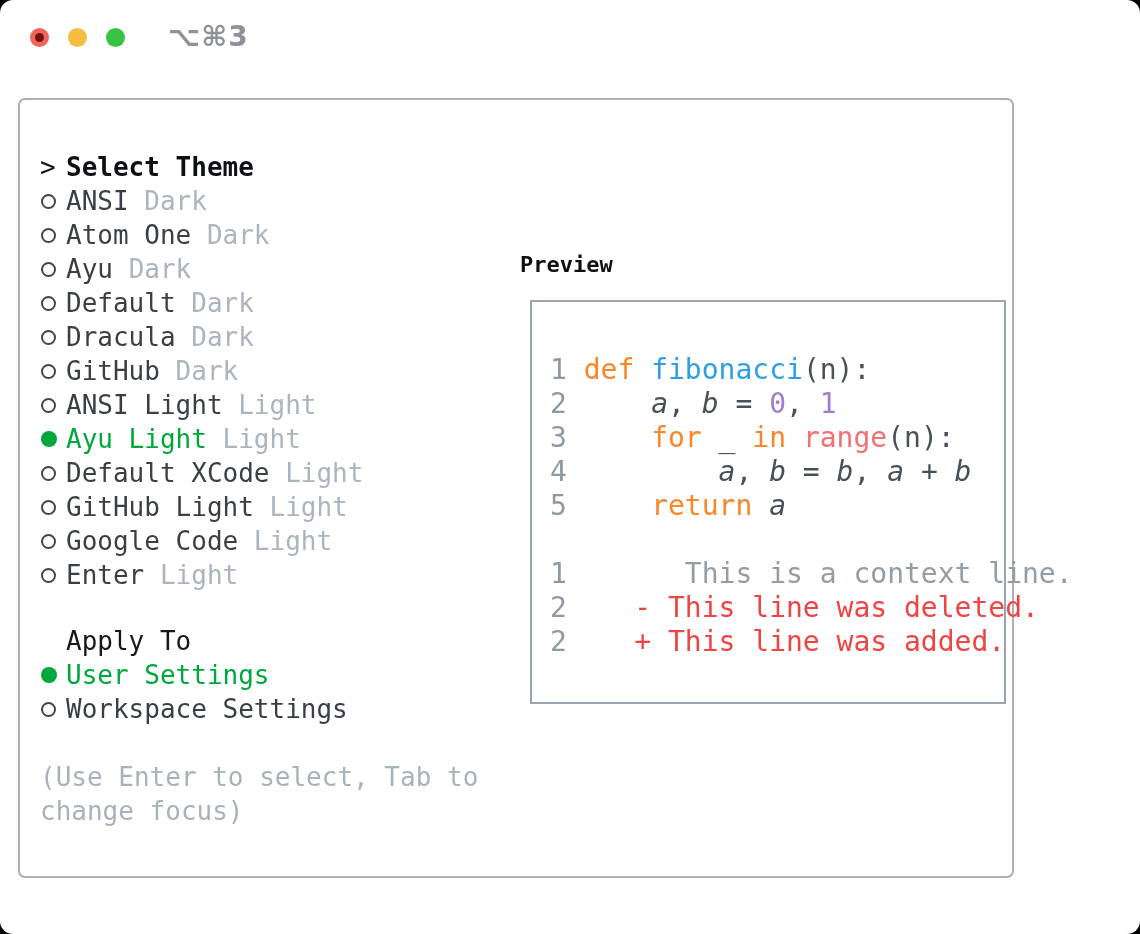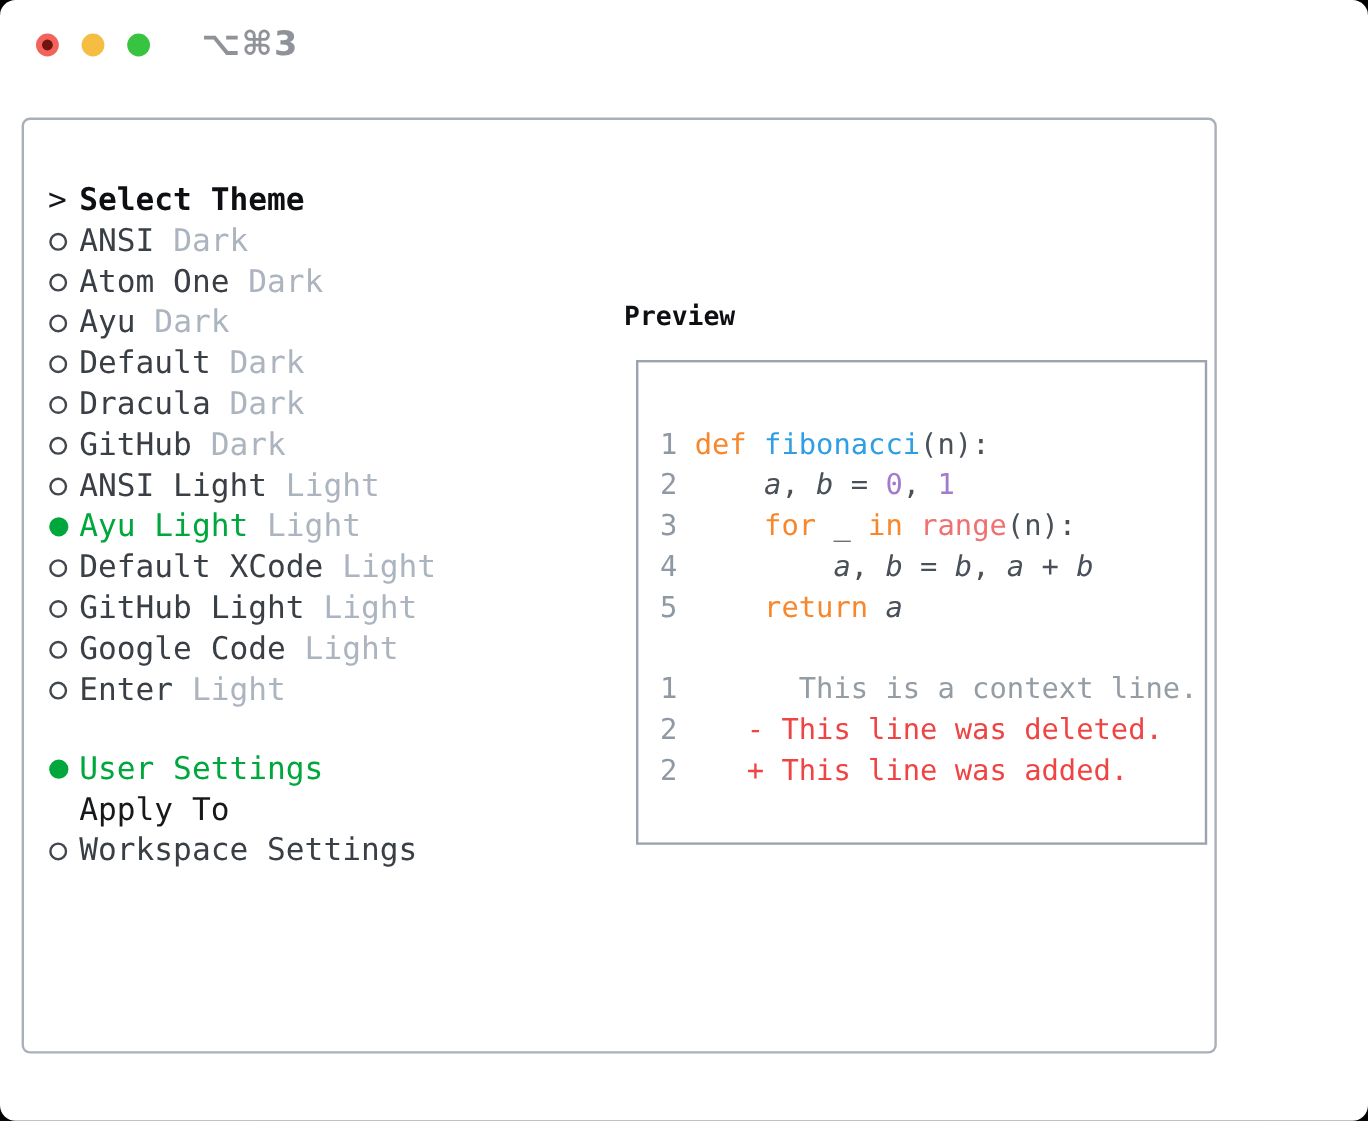--- a/index.html
+++ b/index.html
@@ -43,21 +43,21 @@
   .hint div{height:34px;}
   
   .preview-title{
     position:absolute;left:500px;top:152px;
     font-size:22px;font-weight:bold;color:#0e0f12;
   }
   .preview-box{
     position:absolute;left:510px;top:200px;width:472px;height:400px;
     border:2px solid #9ba4ae;background:#fff;
   }
-  .code{position:absolute;left:18px;top:51px;font-size:24px;line-height:34px;white-space:pre;}
+  .code{position:absolute;left:18px;top:51px;font-size:28px;line-height:34px;white-space:pre;}
   .cl{height:34px;}
   .tk-num{color:#8f99a3;}
   .tk-pl{color:#4a5058;}
   .tk-kw{color:#f8872b;}
   .tk-fn{color:#2f9fe5;}
   .tk-call{color:#f07171;}
   .tk-lit{color:#a37acc;}
   .tk-var{color:#4a5058;font-style:italic;}
   .tk-ctx{color:#949ca4;}
   .tk-del{color:#ef4444;}
@@ -89,24 +89,28 @@
           <div class="row"><span class="marker"><span class="radio"></span></span><span class="label">Dracula</span><span class="label"> </span><span class="suffix">Dark</span></div>
           <div class="row"><span class="marker"><span class="radio"></span></span><span class="label">GitHub</span><span class="label"> </span><span class="suffix">Dark</span></div>
           <div class="row"><span class="marker"><span class="radio"></span></span><span class="label">ANSI Light</span><span class="label"> </span><span class="suffix">Light</span></div>
           <div class="row green"><span class="marker"><span class="radio on"></span></span><span class="label">Ayu Light</span><span class="label"> </span><span class="suffix">Light</span></div>
           <div class="row"><span class="marker"><span class="radio"></span></span><span class="label">Default XCode</span><span class="label"> </span><span class="suffix">Light</span></div>
           <div class="row"><span class="marker"><span class="radio"></span></span><span class="label">GitHub Light</span><span class="label"> </span><span class="suffix">Light</span></div>
           <div class="row"><span class="marker"><span class="radio"></span></span><span class="label">Google Code</span><span class="label"> </span><span class="suffix">Light</span></div>
           <div class="row"><span class="marker"><span class="radio"></span></span><span class="label">Enter</span><span class="label"> </span><span class="suffix">Light</span></div>
         </div>
       <div class="apply-block">
+          <div class="row section"><span class="marker"></span><span class="label">Apply To</span></div>
           <div class="row green"><span class="marker"><span class="radio on"></span></span><span class="label">User Settings</span></div>
-          <div class="row section"><span class="marker"></span><span class="label">Apply To</span></div>
           <div class="row"><span class="marker"><span class="radio"></span></span><span class="label">Workspace Settings</span></div>
         </div>
+      <div class="hint">
+        <div>(Use Enter to select, Tab to</div>
+        <div>change focus)</div>
+      </div>
     </div>
 
     <div class="preview-title">Preview</div>
 
     <div class="preview-box">
       <div class="code"><div class="cl"><span class="tk-num">1</span><span class="tk-pl"> </span><span class="tk-kw">def</span><span class="tk-pl"> </span><span class="tk-fn">fibonacci</span><span class="tk-pl">(n):</span></div><div class="cl"><span class="tk-num">2</span><span class="tk-pl">     </span><span class="tk-var">a</span><span class="tk-pl">, </span><span class="tk-var">b</span><span class="tk-pl"> = </span><span class="tk-lit">0</span><span class="tk-pl">, </span><span class="tk-lit">1</span></div><div class="cl"><span class="tk-num">3</span><span class="tk-pl">     </span><span class="tk-kw">for</span><span class="tk-pl"> _ </span><span class="tk-kw">in</span><span class="tk-pl"> </span><span class="tk-call">range</span><span class="tk-pl">(n):</span></div><div class="cl"><span class="tk-num">4</span><span class="tk-pl">         </span><span class="tk-var">a</span><span class="tk-pl">, </span><span class="tk-var">b</span><span class="tk-pl"> = </span><span class="tk-var">b</span><span class="tk-pl">, </span><span class="tk-var">a</span><span class="tk-pl"> + </span><span class="tk-var">b</span></div><div class="cl"><span class="tk-num">5</span><span class="tk-pl">     </span><span class="tk-kw">return</span><span class="tk-pl"> </span><span class="tk-var">a</span></div><div class="cl"></div><div class="cl"><span class="tk-num">1</span><span class="tk-ctx">       This is a context line.</span></div><div class="cl"><span class="tk-num">2</span><span class="tk-pl">    </span><span class="tk-del">- This line was deleted.</span></div><div class="cl"><span class="tk-num">2</span><span class="tk-pl">    </span><span class="tk-add">+ This line was added.</span></div></div>
     </div>
 
   </div>
 </div>

